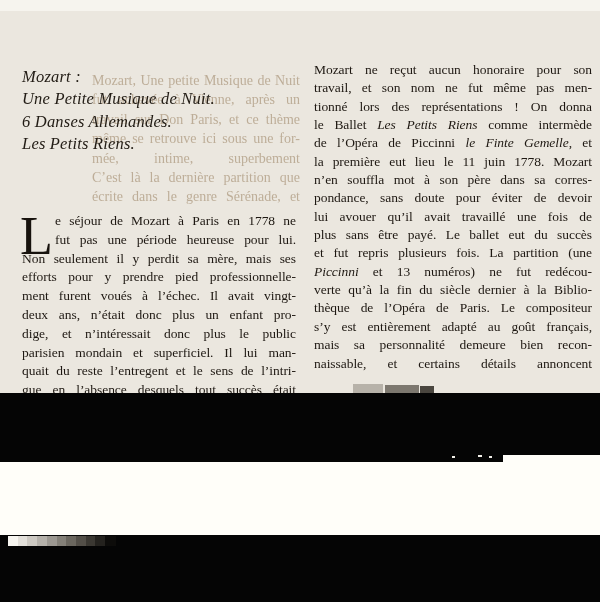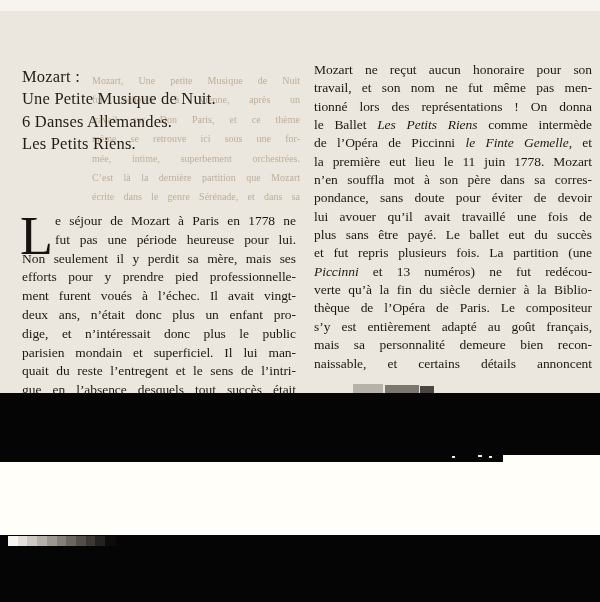--- a/index.html
+++ b/index.html
@@ -4,23 +4,23 @@
 <style>
   html,body{margin:0;padding:0;background:#d8d4cc;}
   #scan{
     position:relative;width:600px;height:602px;overflow:hidden;
     background:#ebe7df;
     font-family:"Liberation Serif","DejaVu Serif",serif;
     color:#1e1812;
   }
   #top-strip{position:absolute;left:0;top:0;width:600px;height:11px;background:#f6f4ee;}
   
-  #title-block{position:absolute;left:22px;top:66px;width:285px;font-size:16.5px;line-height:22.3px;letter-spacing:.2px;color:#221c15;}
+  #title-block{position:absolute;left:22px;top:66px;width:285px;font-size:16.5px;line-height:22.3px;letter-spacing:.2px;color:#221c15;font-style:italic;}
   
-  #bleed{position:absolute;left:92px;top:71px;width:208px;font-size:10px;line-height:19.4px;
+  #bleed{position:absolute;left:92px;top:71px;width:208px;font-size:14px;line-height:19.4px;
          color:rgba(152,126,92,.55);filter:blur(.6px);text-align:justify;}
   #bleed .bl{text-align-last:justify;height:19.4px;overflow:hidden;}
   
   .col{position:absolute;text-align:justify;text-justify:inter-word;font-size:13.5px;letter-spacing:-.05px;}
   #left-col{left:22px;top:213px;width:274px;}
   #left-col .bline{height:18.8px;}
   #right-col{left:314px;top:62px;width:278px;}
   #right-col .bline{height:18.35px;}
   .bline{text-align:justify;text-align-last:justify;overflow:hidden;white-space:normal;}
   .bline.indent{padding-left:33px;box-sizing:border-box;}

